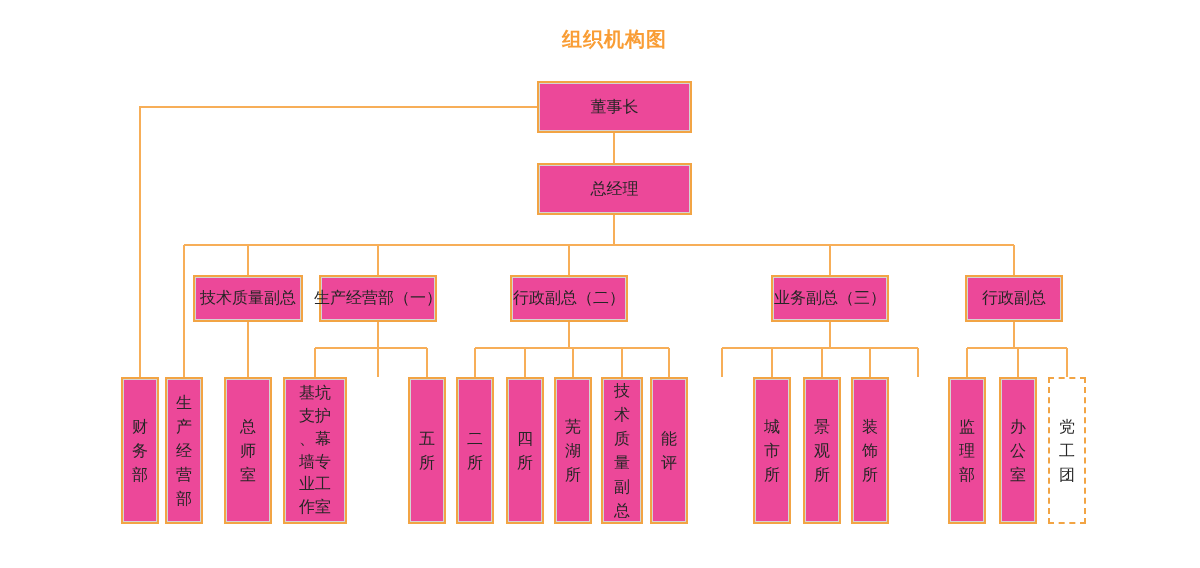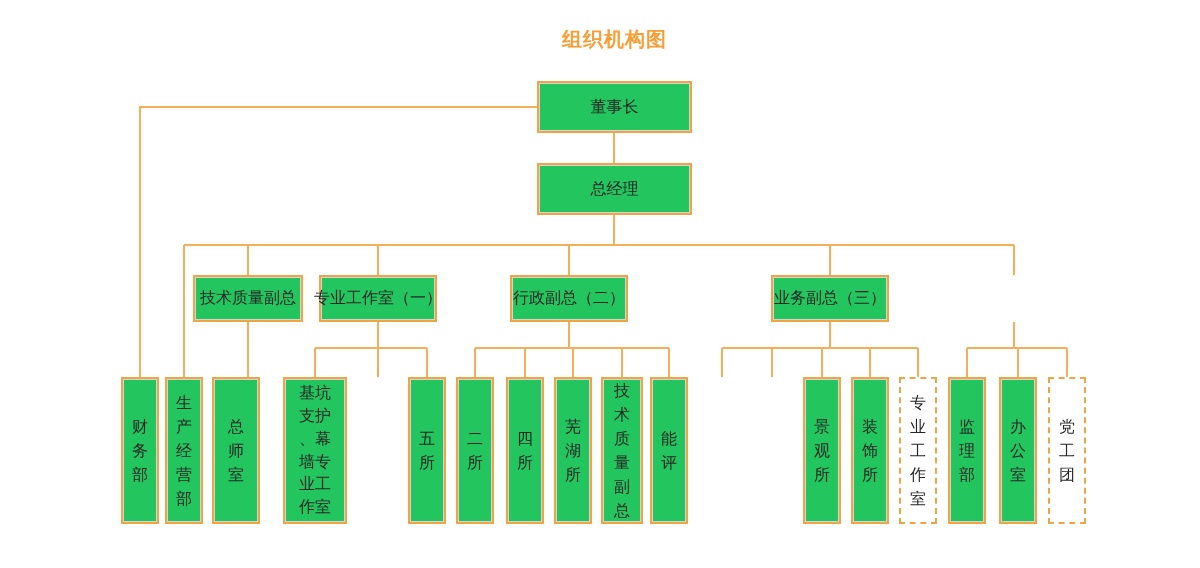--- a/index.html
+++ b/index.html
@@ -8,21 +8,21 @@
     font-family:"Liberation Sans","DejaVu Sans",sans-serif;
   }
   .title{
     position:absolute;left:537px;top:26px;width:155px;
     text-align:center;font-size:20px;font-weight:700;color:#F99D35;
     letter-spacing:1px;
   }
   .wires{position:absolute;left:0;top:0;width:1200px;height:568px;}
   .node{
     position:absolute;box-sizing:border-box;
-    background:#22c55e;border:2px solid #F2A444;
+    background:#ec4899;border:2px solid #F2A444;
     box-shadow:inset 0 0 0 1px #d4d4d4;
     display:flex;align-items:center;justify-content:center;
     color:#262626;font-size:16px;
   }
   .node.dashed{background:#ffffff;border-style:dashed;box-shadow:none;}
   .hlabel{white-space:nowrap;}
   .vtext{
     width:1.15em;text-align:center;line-height:1.5;
     word-break:break-all;line-break:anywhere;
   }
@@ -56,36 +56,39 @@
   </div>
 
   <div class="node" style="left:537px;top:163px;width:155px;height:52px">
     <span class="hlabel">总经理</span>
   </div>
 
   <div class="node" style="left:193px;top:275px;width:110px;height:47px">
     <span class="hlabel">技术质量副总</span>
   </div>
   <div class="node" style="left:319px;top:275px;width:118px;height:47px">
-    <span class="hlabel">专业工作室（一）</span>
+    <span class="hlabel">生产经营部（一）</span>
   </div>
   <div class="node" style="left:510px;top:275px;width:118px;height:47px">
     <span class="hlabel">行政副总（二）</span>
   </div>
   <div class="node" style="left:771px;top:275px;width:118px;height:47px">
     <span class="hlabel">业务副总（三）</span>
+  </div>
+  <div class="node" style="left:965px;top:275px;width:98px;height:47px">
+    <span class="hlabel">行政副总</span>
   </div>
 
   <div class="node" style="left:121px;top:377px;width:38px;height:147px">
     <span class="vtext">财务部</span>
   </div>
   <div class="node" style="left:165px;top:377px;width:38px;height:147px">
     <span class="vtext">生产经营部</span>
   </div>
-  <div class="node" style="left:212px;top:377px;width:48px;height:147px">
+  <div class="node" style="left:224px;top:377px;width:48px;height:147px">
     <span class="vtext">总师室</span>
   </div>
   <div class="node" style="left:283px;top:377px;width:64px;height:147px">
     <span class="vtext w2">基坑支护、幕墙专业工作室</span>
   </div>
   <div class="node" style="left:408px;top:377px;width:38px;height:147px">
     <span class="vtext">五所</span>
   </div>
   <div class="node" style="left:456px;top:377px;width:38px;height:147px">
     <span class="vtext">二所</span>
@@ -95,28 +98,28 @@
   </div>
   <div class="node" style="left:554px;top:377px;width:38px;height:147px">
     <span class="vtext">芜湖所</span>
   </div>
   <div class="node" style="left:601px;top:377px;width:42px;height:147px">
     <span class="vtext">技术质量副总</span>
   </div>
   <div class="node" style="left:650px;top:377px;width:38px;height:147px">
     <span class="vtext">能评</span>
   </div>
+  <div class="node" style="left:753px;top:377px;width:38px;height:147px">
+    <span class="vtext">城市所</span>
+  </div>
   <div class="node" style="left:803px;top:377px;width:38px;height:147px">
     <span class="vtext">景观所</span>
   </div>
   <div class="node" style="left:851px;top:377px;width:38px;height:147px">
     <span class="vtext">装饰所</span>
-  </div>
-  <div class="node dashed" style="left:899px;top:377px;width:38px;height:147px">
-    <span class="vtext">专业工作室</span>
   </div>
   <div class="node" style="left:948px;top:377px;width:38px;height:147px">
     <span class="vtext">监理部</span>
   </div>
   <div class="node" style="left:999px;top:377px;width:38px;height:147px">
     <span class="vtext">办公室</span>
   </div>
   <div class="node dashed" style="left:1048px;top:377px;width:38px;height:147px">
     <span class="vtext">党工团</span>
   </div>

